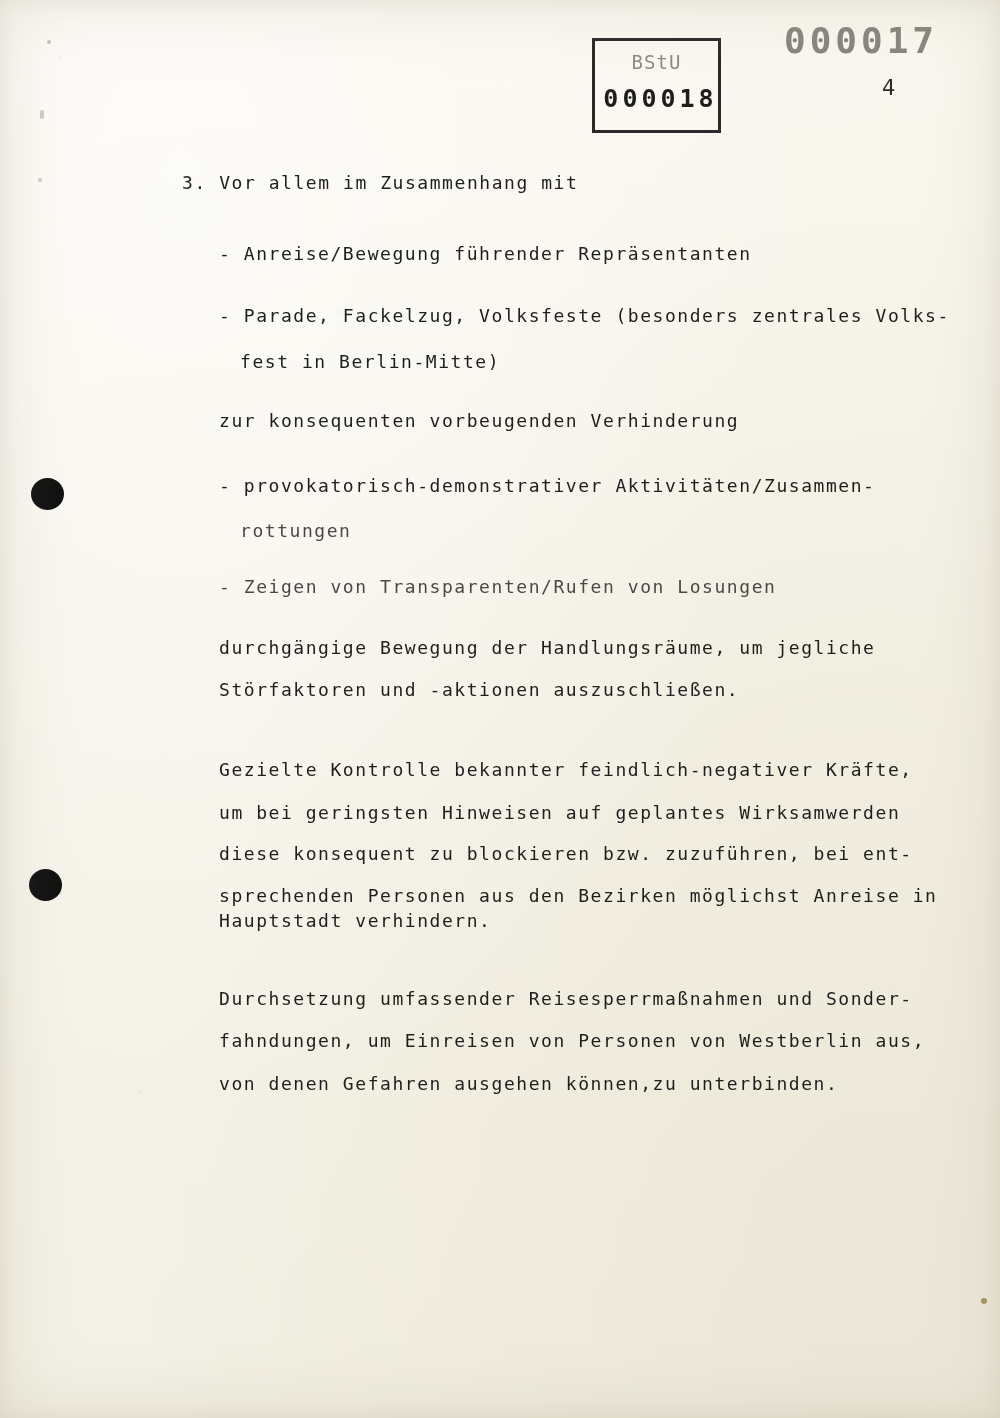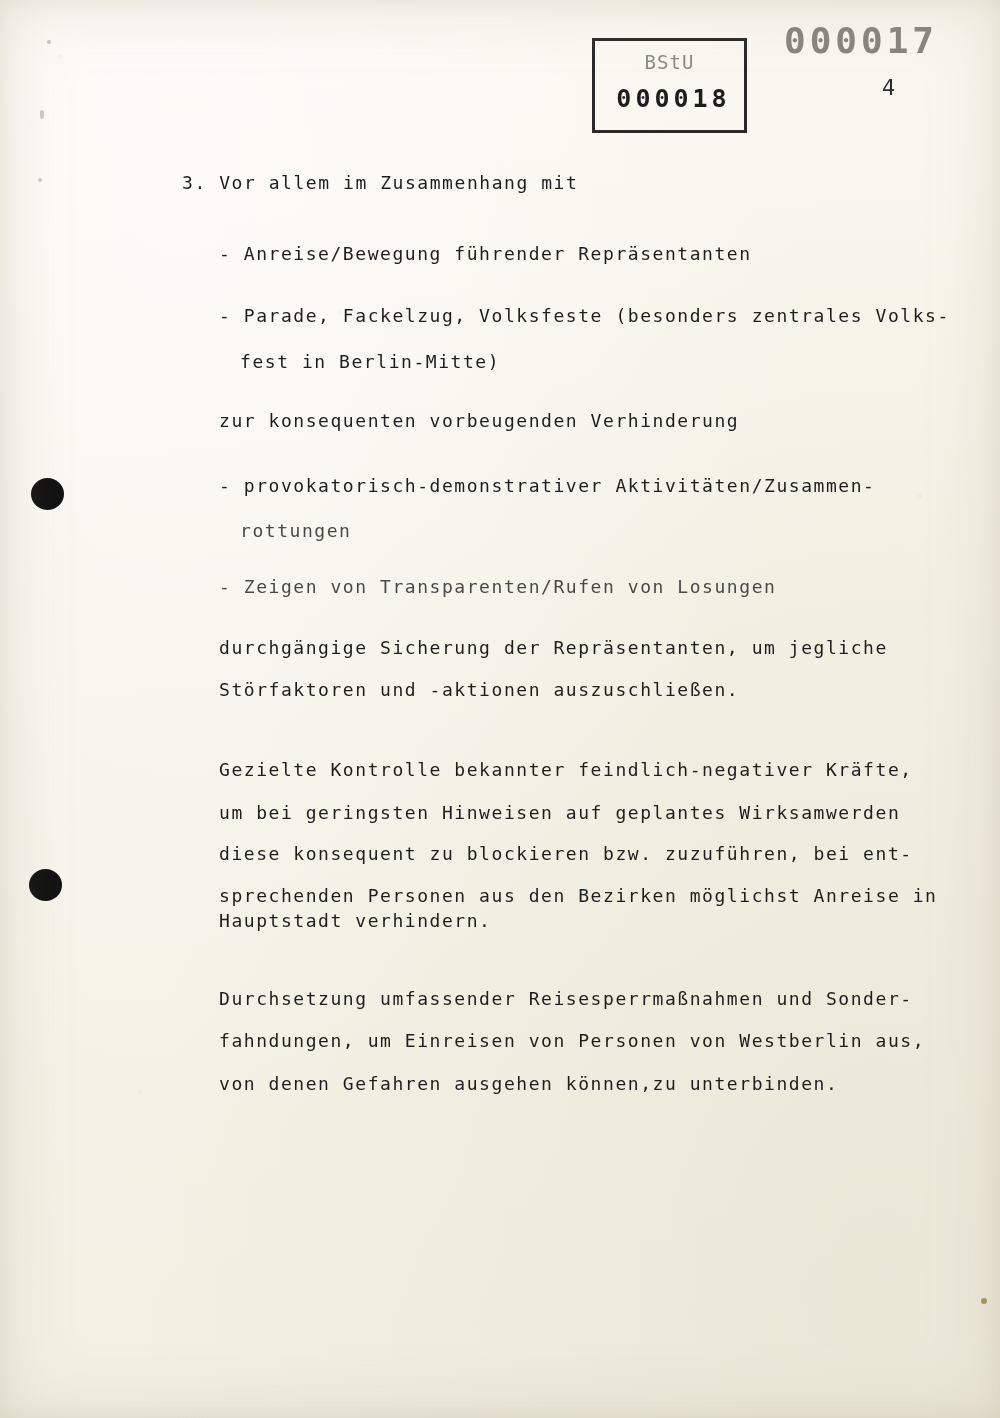--- a/index.html
+++ b/index.html
@@ -44,21 +44,21 @@
     box-shadow:
       inset 0 0 70px rgba(176,168,145,0.28),
       inset 0 0 18px rgba(176,168,145,0.18);
   }
 
   
   .stamp-box {
     position: absolute;
     left: 592px;
     top: 38px;
-    width: 155px;
+    width: 129px;
     height: 95px;
     border: 3px solid #2a2a2a;
     box-sizing: border-box;
     filter: blur(0.25px);
   }
   .stamp-box-label {
     position: absolute;
     top: 10px;
     left: 0;
     right: 0;
@@ -187,21 +187,21 @@
     <div class="line cont" style="top:353px">fest in Berlin-Mitte)</div>
 
     <div class="line para" style="top:412px">zur konsequenten vorbeugenden Verhinderung</div>
 
     <div class="line bullet" style="top:477px">- provokatorisch-demonstrativer Aktivitäten/Zusammen-</div>
 
     <div class="line cont faint" style="top:522px">rottungen</div>
 
     <div class="line bullet faint" style="top:578px">- Zeigen von Transparenten/Rufen von Losungen</div>
 
-    <div class="line para" style="top:639px">durchgängige Sicherung der Repräsentanten, um jegliche</div>
+    <div class="line para" style="top:639px">durchgängige Bewegung der Handlungsräume, um jegliche</div>
 
     <div class="line para" style="top:681px">Störfaktoren und -aktionen auszuschließen.</div>
 
     <div class="line para" style="top:761px">Gezielte Kontrolle bekannter feindlich-negativer Kräfte,</div>
 
     <div class="line para" style="top:804px">um bei geringsten Hinweisen auf geplantes Wirksamwerden</div>
 
     <div class="line para" style="top:845px">diese konsequent zu blockieren bzw. zuzuführen, bei ent-</div>
 
     <div class="line para" style="top:887px">sprechenden Personen aus den Bezirken möglichst Anreise in</div>

